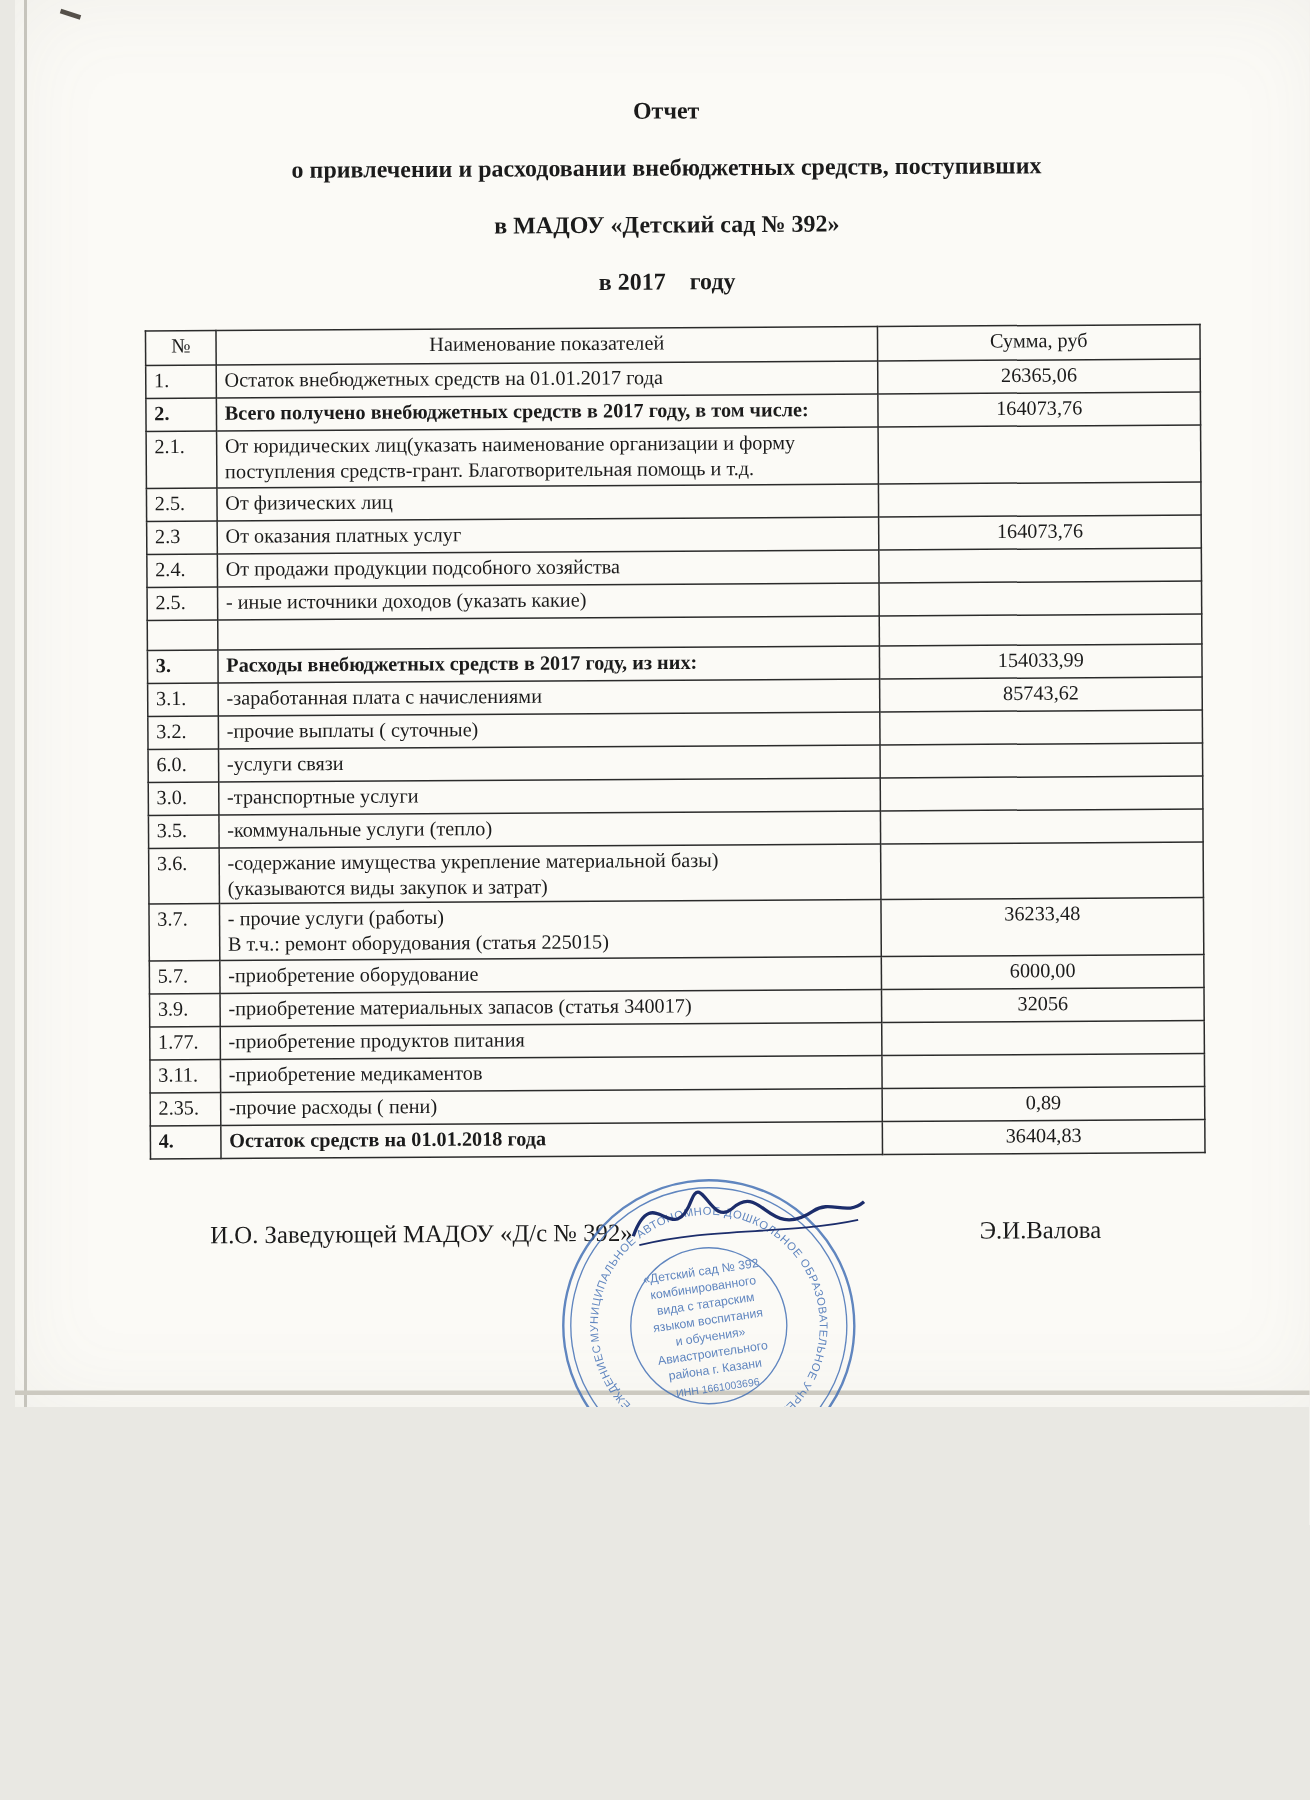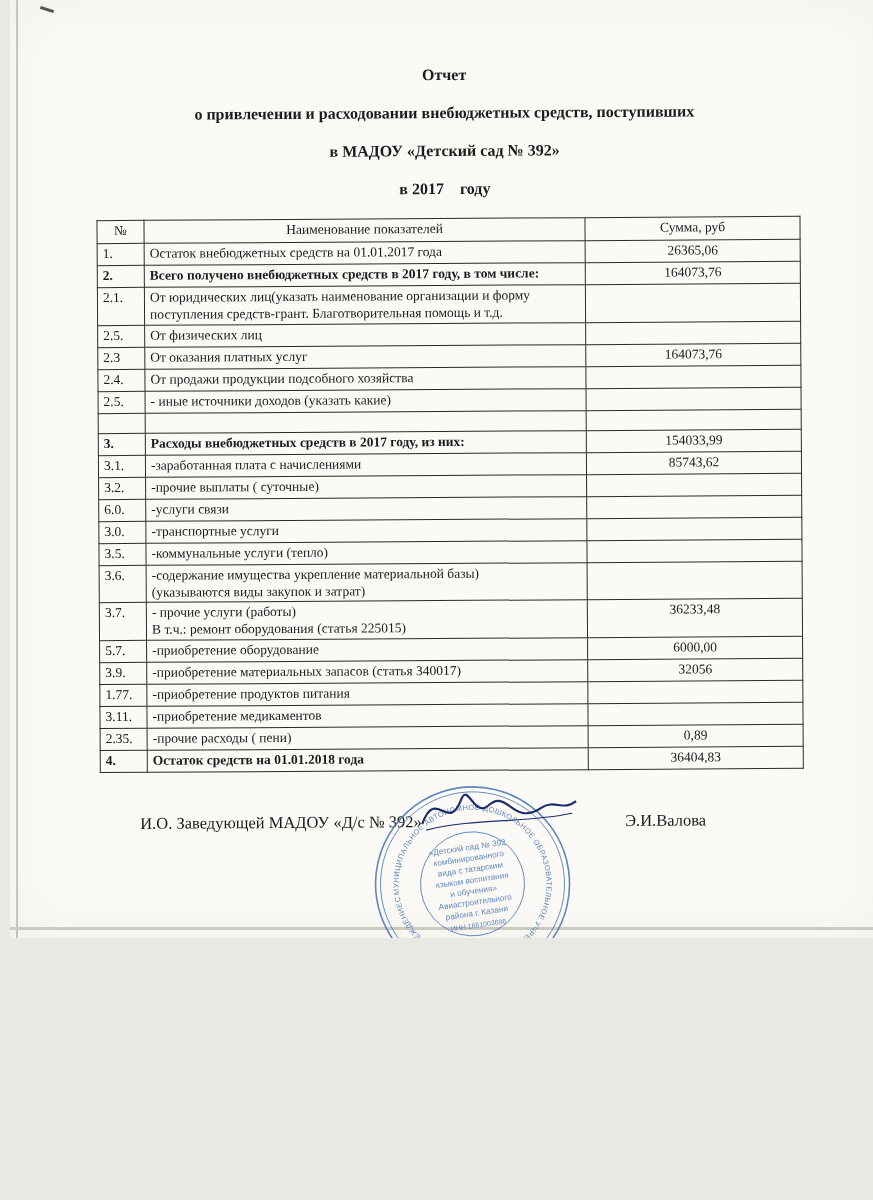--- a/index.html
+++ b/index.html
@@ -42,21 +42,21 @@
   col.c-name{width:441px;}
   col.c-sum{width:215px;}
   td.num{text-align:left;}
   td.name{text-align:left;white-space:pre-line;}
   td.sum{text-align:center;}
   tr.bold td.num, tr.bold td.name{font-weight:bold;}
   tr td{height:19px;}
   tr.spacer td{height:17px;}
 
   .footer-label{position:absolute;left:128px;top:812px;font-size:16.5px;}
-  .footer-name{position:absolute;left:613px;top:812px;font-size:16.5px;}
+  .footer-name{position:absolute;left:641px;top:812px;font-size:16.5px;}
 
   .stamp{position:absolute;left:358px;top:782px;width:204px;height:204px;opacity:0.82;transform:rotate(-8deg);}
   .stamp text{fill:#3f6db4;font-family:"Liberation Sans", sans-serif;}
   .stamp .ring{font-size:7.5px;letter-spacing:0.4px;}
   .stamp .center-line{font-size:8.2px;text-anchor:middle;}
   .stamp .center-small{font-size:7px;text-anchor:middle;}
   .stamp circle{fill:none;stroke:#3f6db4;}
 
   .signature{position:absolute;left:402px;top:778px;width:170px;height:62px;}
   .signature path{fill:none;stroke:#1c2d6b;}

